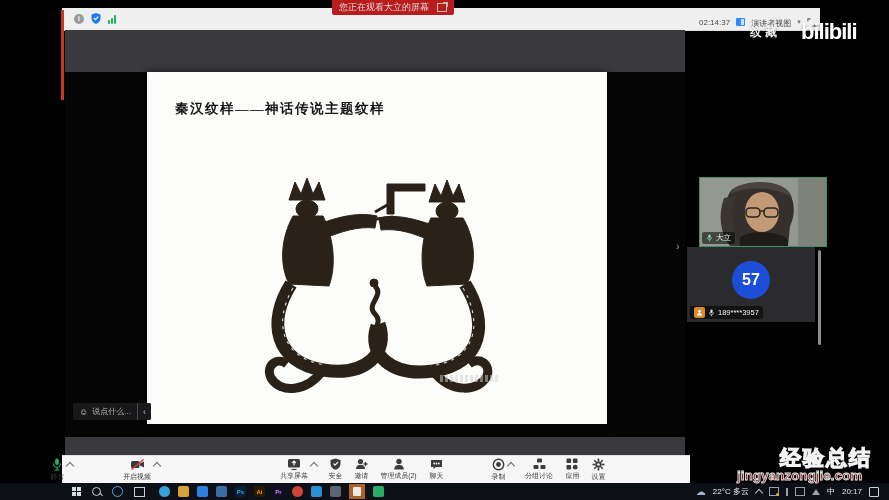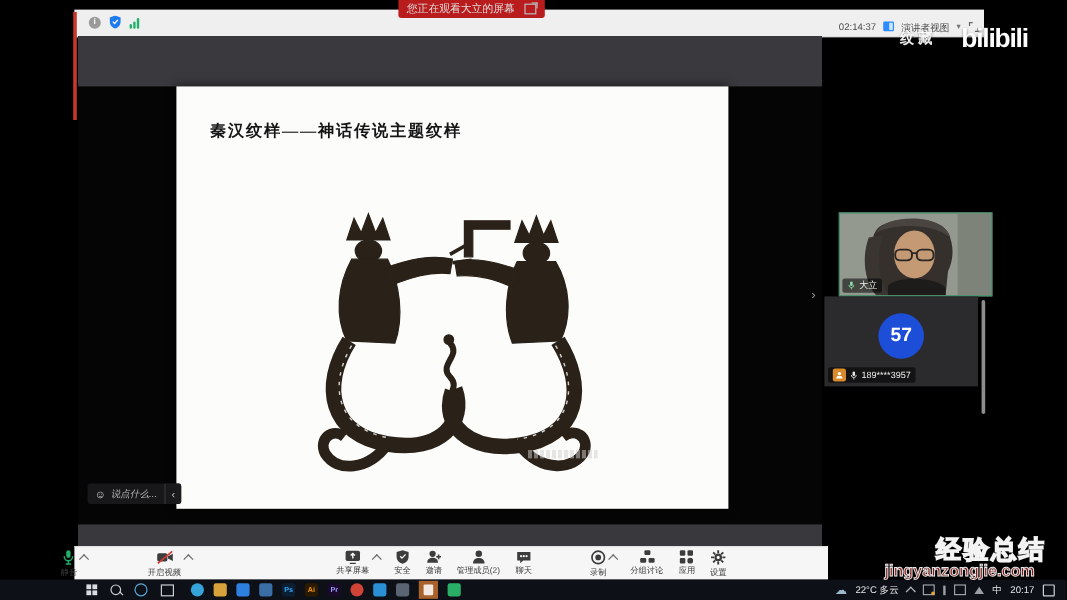--- a/index.html
+++ b/index.html
@@ -33,21 +33,21 @@
   .slide{left:147px;top:72px;width:460px;height:352px;background:#fcfcfa;box-shadow:0 0 8px rgba(0,0,0,.6);}
   .slide-title{position:absolute;left:28px;top:28px;font-family:"Liberation Serif",serif;
     font-size:13.5px;font-weight:600;color:#151515;letter-spacing:1.5px;}
   .artwork{position:absolute;left:90px;top:100px;}
   .smudge{position:absolute;left:293px;top:303px;width:58px;height:7px;opacity:.5;
     background:repeating-linear-gradient(90deg,#cfcfcf 0 3px,transparent 3px 5px);}
   .panel-chevron{left:676px;top:240px;color:#9a9a9a;font-size:11px;z-index:5;}
   .chat-pill{left:73px;top:403px;height:17px;background:rgba(26,26,28,.92);border-radius:2px;
     display:flex;align-items:center;color:#b9b9b9;font-size:8px;z-index:6;}
   .chat-pill .face{padding:0 4px 0 6px;font-size:9px;color:#d5d5d5;}
-  .chat-pill .ph{padding-right:6px;font-style:italic;}
+  .chat-pill .ph{padding-right:6px;}
   .chat-collapse{width:13px;height:17px;border-left:1px solid #4a4a4a;display:flex;align-items:center;
     justify-content:center;color:#c0c0c0;font-size:9px;background:rgba(26,26,28,.92);border-radius:0 2px 2px 0;}
   
   .toolbar{left:62px;top:455px;width:628px;height:28px;background:#f6f6f6;border-top:1px solid #e2e2e2;box-sizing:border-box;}
   .tb-group{position:absolute;top:3px;display:flex;align-items:flex-start;}
   .tb-left{left:13px;gap:13px;}
   .tb-right{left:243px;gap:10px;}
   .tb-item{display:flex;flex-direction:column;align-items:center;min-width:16px;}
   .tb-item svg{display:block;}
   .tb-label{font-size:7.5px;color:#3a3a3a;margin-top:1px;white-space:nowrap;transform:scale(.92);}

